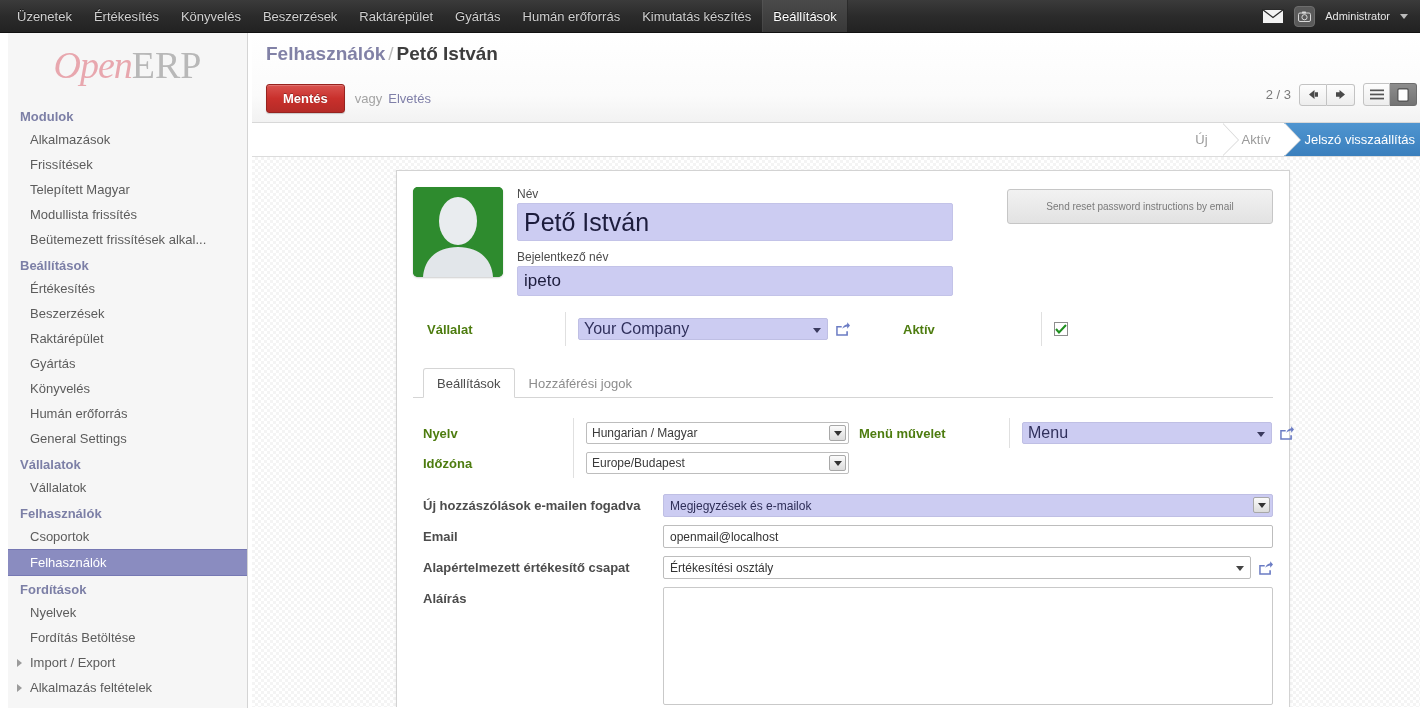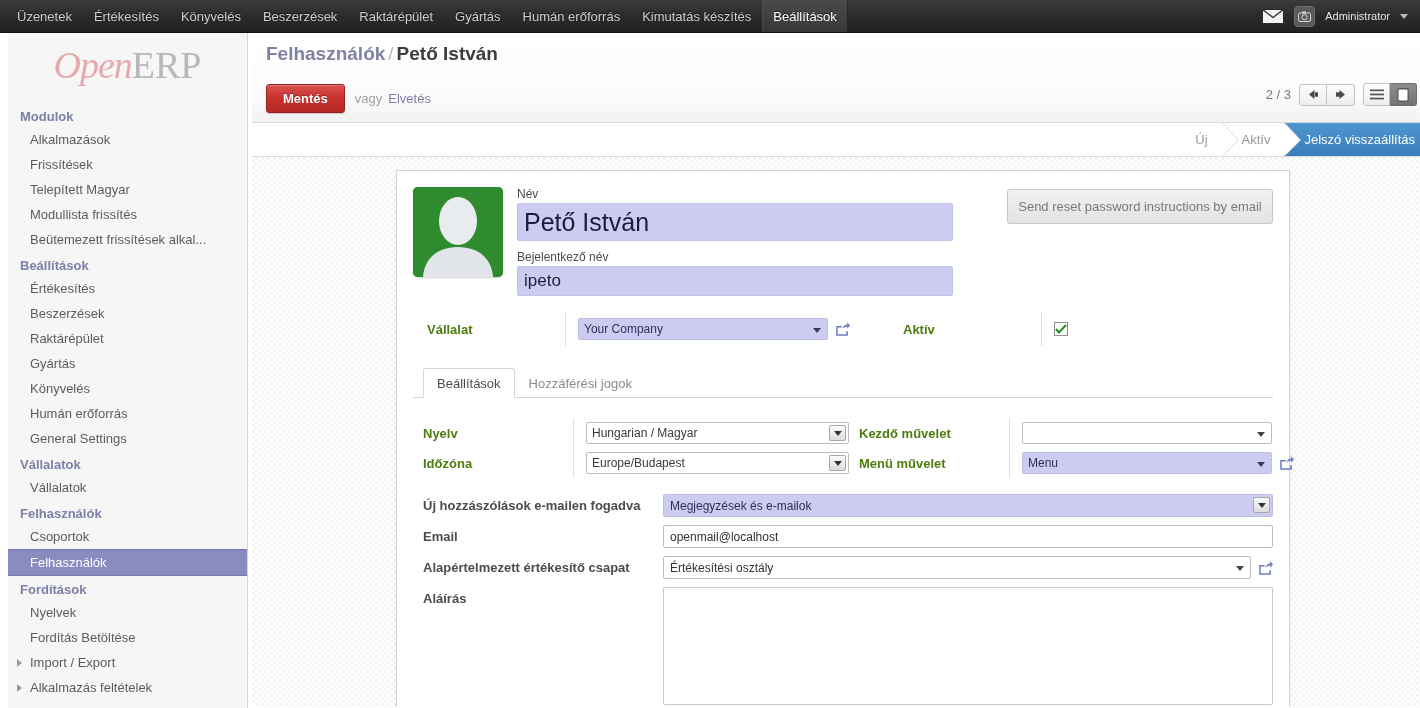--- a/index.html
+++ b/index.html
@@ -266,21 +266,21 @@
   #name-field { font-size: 25px; height: 38px; margin-bottom: 9px; }
   #login-field { font-size: 17px; height: 30px; }
 
   #reset-pw-wrap { margin-left: auto; padding-left: 18px; padding-top: 2px; }
   #reset-pw-btn {
     width: 266px;
     background: linear-gradient(to bottom,#f2f2f2,#e2e2e2);
     border: 1px solid #c6c6c6;
     border-radius: 3px;
     color: #7a7a7a;
-    font-size: 13px;
+    font-size: 10px;
     padding: 8px 6px;
     line-height: 17px;
     text-align: center;
     cursor: pointer;
     font-family: "Liberation Sans", sans-serif;
   }
 
   
   .frow { display: flex; align-items: center; }
   .flabel {
@@ -294,21 +294,21 @@
     margin-top: 16px;
     display: flex; align-items: center;
     height: 34px;
   }
   #company-row .flabel { width: 152px; padding-left: 14px; }
   .sel-lav {
     background: #ccccf2;
     border: 1px solid #bfbfe4;
     border-radius: 2px;
     height: 22px;
-    font-size: 12px;
+    font-size: 16px;
     color: #30305c;
     padding: 0 20px 0 5px;
     display: flex; align-items: center;
     position: relative;
     cursor: pointer;
   }
   .sel-lav .tri {
     position: absolute; right: 6px; top: 9px;
     width:0;height:0;border-left:4px solid transparent;border-right:4px solid transparent;
     border-top:5px solid #3a3a5e;
@@ -601,30 +601,20 @@
                 <span>Europe/Budapest</span>
                 <span class="native-arrow">
                     <i></i>
                   </span>
               </span>
             </span>
           </div>
         </div>
         <div class="col">
           <div class="frow">
-            <span class="lcell flabel">Kezdő művelet</span>
-            <span class="fsep"></span>
-            <span style="margin-left:12px;">
-              <span class="sel-white" style="width:250px;">
-                <span></span>
-                <span class="plain-tri"></span>
-              </span>
-            </span>
-          </div>
-          <div class="frow">
             <span class="lcell flabel">Menü művelet</span>
             <span class="fsep"></span>
             <span style="margin-left:12px;display:flex;align-items:center;">
               <span class="sel-lav" style="width:250px;">
                 <span>Menu</span>
                 <span class="tri"></span>
               </span>
               <span class="ext-link">
                 <svg width="15" height="14" viewBox="0 0 15 14">
                   <path d="M1.2 4 h5.5 v1.6 h-4 v6.6 h8.6 v-3 h1.6 v4.6 h-11.7 z" fill="#6b7cc4"></path>

